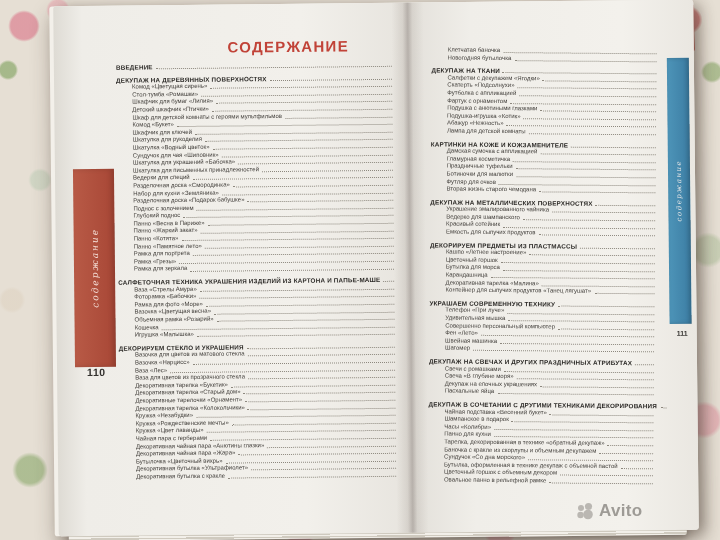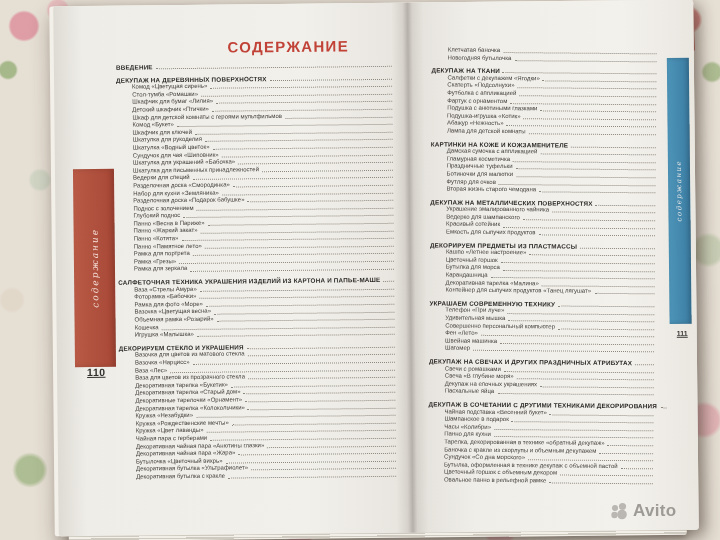--- a/index.html
+++ b/index.html
@@ -36,33 +36,33 @@
   .gutter{position:absolute;left:338px;top:0;width:32px;height:100%;z-index:5;pointer-events:none;
     background:linear-gradient(90deg,transparent 0,rgba(90,75,65,.12) 35%,rgba(60,45,40,.28) 50%,rgba(90,75,65,.10) 65%,transparent 100%);}
   .band{position:absolute;display:flex;align-items:center;justify-content:center;}
   .band-red{left:18px;top:163px;width:41px;height:198px;
     background:linear-gradient(90deg,#b85a46,#a84736);box-shadow:inset -3px 0 5px rgba(0,0,0,.15);}
   .band-blue{right:5px;top:58px;width:22px;height:266px;
     background:linear-gradient(90deg,#4d94b8,#3c7da3);box-shadow:inset -2px 0 4px rgba(0,0,0,.2);}
   .band-label{writing-mode:vertical-rl;transform:rotate(180deg);font-family:"DejaVu Serif",serif;
     font-style:italic;font-size:9px;letter-spacing:2px;color:rgba(255,246,240,.85);white-space:nowrap;}
   .band-label-blue{font-size:7px;letter-spacing:1.5px;}
-  .pagenum{position:absolute;color:#33312e;font-weight:bold;text-decoration:underline;}
+  .pagenum{position:absolute;color:#33312e;font-weight:bold;}
   .pagenum-left{left:30px;top:360px;font-size:10.5px;letter-spacing:.5px;}
   .pagenum-right{right:9px;top:330px;font-size:7px;}
   .content-left{margin:0 15px 0 62px;}
   .content-right{margin:44px 36px 0 24px;transform:rotate(1.1deg);transform-origin:0 0;}
   .title{margin:34px 0 7px 0;text-align:center;transform:translateX(34px);
     font-size:15px;font-weight:bold;letter-spacing:1.3px;color:#c14338;}
   .toc-row{display:flex;align-items:flex-end;line-height:7.6px;white-space:nowrap;}
   .toc-heading{font-size:6.3px;font-weight:bold;color:#2b2926;letter-spacing:.2px;margin-top:5px;}
   .toc-item{font-size:6px;color:#413e3a;padding-left:16px;}
   .lbl{white-space:nowrap;}
   .leader{flex:1;min-width:6px;border-bottom:1px dotted #8d887e;margin:0 1px 1.5px 3px;}
-  .watermark{position:absolute;left:610px;top:501px;display:flex;align-items:center;gap:5px;z-index:10;opacity:.92;}
+  .watermark{position:absolute;left:576px;top:501px;display:flex;align-items:center;gap:5px;z-index:10;opacity:.92;}
   .wm-text{font-size:17px;font-weight:bold;color:#97948f;letter-spacing:.3px;}
 </style>
 </head>
 <body>
 
 <div class="scene">
   <div class="red-edge"></div>
 
   <div class="book">
     <div class="page-stack"></div>

